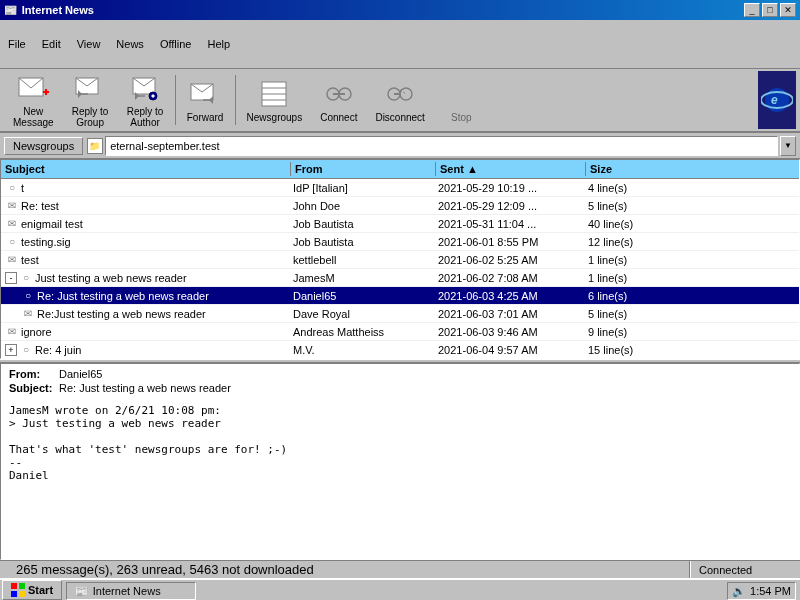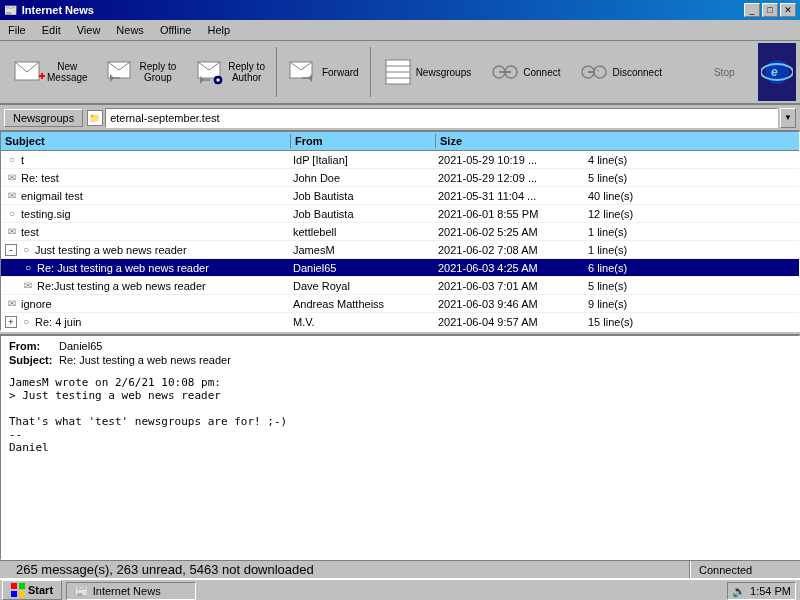--- a/index.html
+++ b/index.html
@@ -45,40 +45,41 @@
       align-items: center;
       justify-content: center;
       cursor: pointer;
       color: black;
     }
 
     
     .menu-bar {
       background: #c0c0c0;
       display: flex;
-      padding: 2px 0;
+      padding: 16px 0;
       border-bottom: 1px solid #808080;
     }
     .menu-item {
       padding: 2px 8px;
       font-size: 11px;
       cursor: pointer;
     }
 
     
     .toolbar {
       background: #c0c0c0;
       display: flex;
       align-items: center;
       padding: 2px 4px;
       border-bottom: 2px solid #808080;
       gap: 0;
     }
     .toolbar-btn {
       display: flex;
+      flex-direction: column;
       align-items: center;
       justify-content: center;
       padding: 2px 8px;
       min-width: 55px;
       height: 58px;
       cursor: pointer;
       border: 1px solid transparent;
       font-size: 10px;
       text-align: center;
       gap: 2px;
@@ -527,20 +528,21 @@
       <div class="ng-icon">📁</div>
       <input class="ng-input" readonly="" value="eternal-september.test" style="">
       <div class="ng-dropdown">▼</div>
     </div>
   </div>
 
   <div class="message-list">
     <div class="msg-header">
       <div class="col-header col-subject">Subject</div>
       <div class="col-header col-from">From</div>
+      <div class="col-header col-sent">Sent ▲</div>
       <div class="col-header col-size">Size</div>
     </div>
 
     <div class="msg-row">
       <div class="col-subject-val">
         <span class="msg-icon" style="color:#808080;">○</span>
         <span>t</span>
       </div>
       <div class="col-from-val">IdP [Italian]</div>
       <div class="col-sent-val">2021-05-29 10:19 ...</div>

